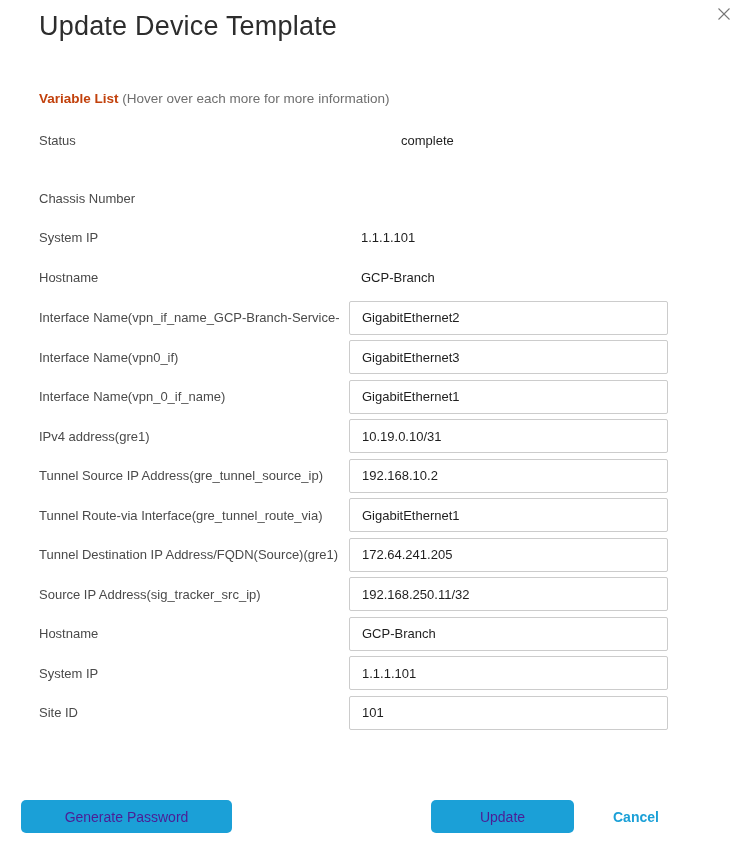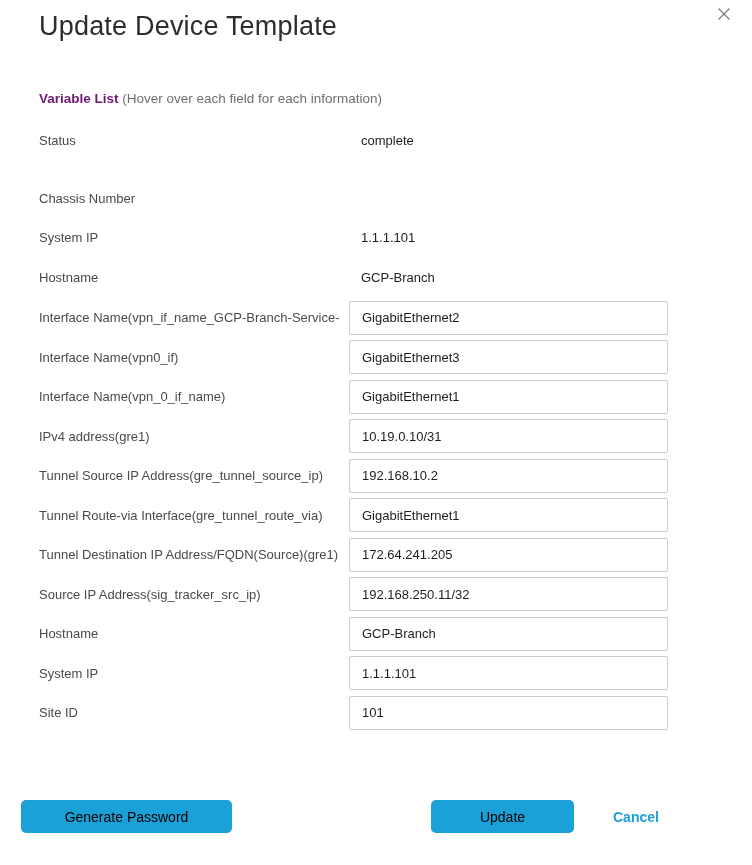--- a/index.html
+++ b/index.html
@@ -30,40 +30,40 @@
     color: #2d2d2d;
     line-height: 34px;
   }
 
   .section-head {
     margin-top: 48px;
     font-size: 13.5px;
     line-height: 16px;
     color: #6e6e6e;
   }
-  .section-head .head-strong { font-weight: 700; color: #701a75; }
+  .section-head .head-strong { font-weight: 700; color: #c2410c; }
 
   .rows { margin-top: 23px; }
 
   .row { display: flex; align-items: center; }
   .row-label {
     flex: 0 0 310px;
     width: 310px;
     font-size: 13px;
     color: #4a4a4a;
     white-space: nowrap;
     overflow: hidden;
   }
   .row.static { height: 20px; }
   .row.static .row-value {
     margin-left: 12px;
     font-size: 13px;
     color: #1e1e1e;
   }
-  .mb-status   { margin-bottom: 38px; }
+  .mb-status   { margin-bottom: 38px; gap: 40px; }
   .mb-chassis  { margin-bottom: 19px; }
   .mb-sysip    { margin-bottom: 20px; }
   .mb-hostname { margin-bottom: 16px; }
 
   .row.field { height: 29px; margin-bottom: 10.5px; }
   .row.field input {
     width: 319px; height: 29px;
     border: 1px solid #cccccc;
     border-radius: 2px;
     padding: 16px 12px;
@@ -72,21 +72,21 @@
     color: #1e1e1e;
     background: #fff;
     outline: none;
   }
 
   .footer { position: absolute; top: 800px; left: 0; width: 752px; height: 33px; }
   .btn {
     position: absolute; top: 0; height: 33px;
     border: none; border-radius: 5px;
     background: #1ba0d7;
-    color: #000000;
+    color: #4c1d95;
     font-family: "Liberation Sans", "DejaVu Sans", sans-serif;
     font-size: 14px;
     cursor: pointer;
   }
   .btn-generate { left: 21px;  width: 211px; }
   .btn-update   { left: 431px; width: 143px; }
   .link-cancel {
     position: absolute; left: 613px; top: 0; height: 33px;
     display: flex; align-items: center;
     color: #1ba0d7;
@@ -105,21 +105,21 @@
       <line x1="1.5" y1="1.5" x2="12.5" y2="12.5" stroke="#777777" stroke-width="1.1"></line>
       <line x1="12.5" y1="1.5" x2="1.5" y2="12.5" stroke="#777777" stroke-width="1.1"></line>
     </svg>
   </div>
 
   <div class="content">
     <h1 class="dialog-title">Update Device Template</h1>
 
     <div class="section-head">
       <span class="head-strong">Variable List</span>
-      <span>(Hover over each field for each information)</span>
+      <span>(Hover over each more for more information)</span>
     </div>
 
     <div class="rows">
 
       <div class="row static mb-status">
         <div class="row-label">Status</div>
         <div class="row-value">complete</div>
       </div>
 
       <div class="row static mb-chassis">

